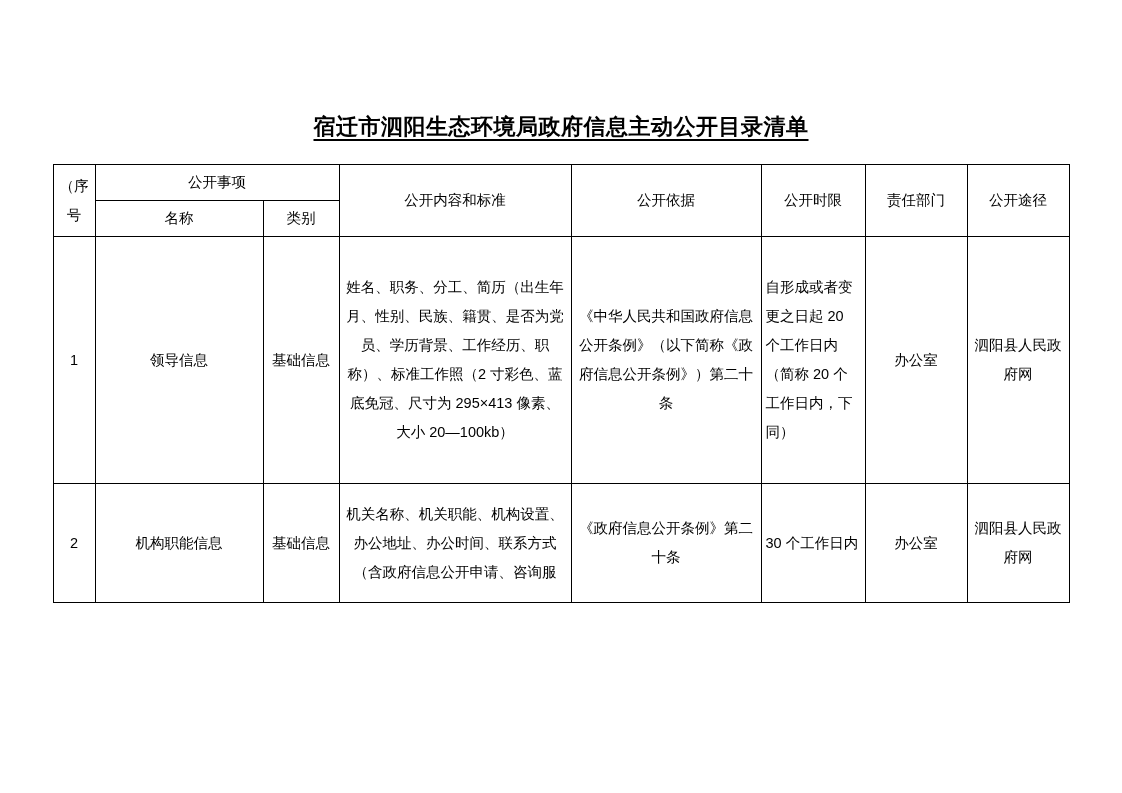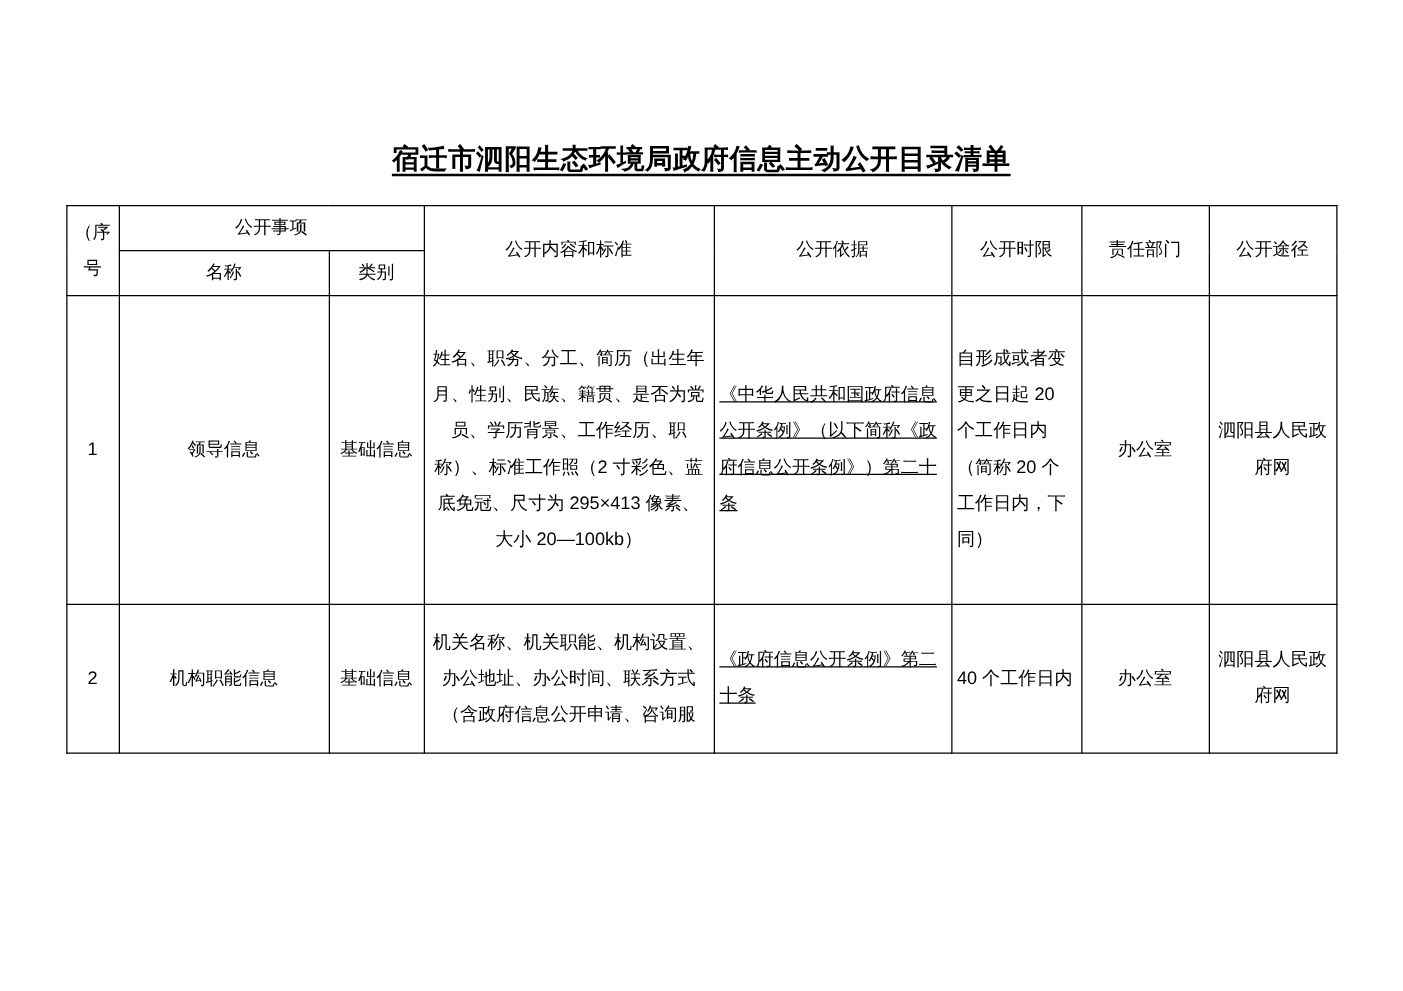--- a/index.html
+++ b/index.html
@@ -66,23 +66,22 @@
   }
   td.c-cat {
     text-align: center;
     width: 76px;
   }
   td.c-content {
     text-align: center;
     width: 232px;
   }
   td.c-basis {
-    text-align: left;
+    text-align: center;
     width: 190px;
-    text-decoration: underline;
   }
   td.c-limit {
     text-align: left;
     width: 104px;
   }
   td.c-dept {
     text-align: center;
     width: 102px;
   }
   td.c-channel {
@@ -145,20 +144,20 @@
         <td class="c-limit">自形成或者变更之日起 20 个工作日内（简称 20 个工作日内，下同）</td>
         <td class="c-dept">办公室</td>
         <td class="c-channel">泗阳县人民政府网</td>
       </tr>
       <tr class="mid-row">
         <td class="c-idx">2</td>
         <td class="c-name">机构职能信息</td>
         <td class="c-cat">基础信息</td>
         <td class="c-content">机关名称、机关职能、机构设置、办公地址、办公时间、联系方式（含政府信息公开申请、咨询服</td>
         <td class="c-basis">《政府信息公开条例》第二十条</td>
-        <td class="c-limit">40 个工作日内</td>
+        <td class="c-limit">30 个工作日内</td>
         <td class="c-dept">办公室</td>
         <td class="c-channel">泗阳县人民政府网</td>
       </tr>
     </tbody>
   </table>
 
 </div>
 
 </body></html>

